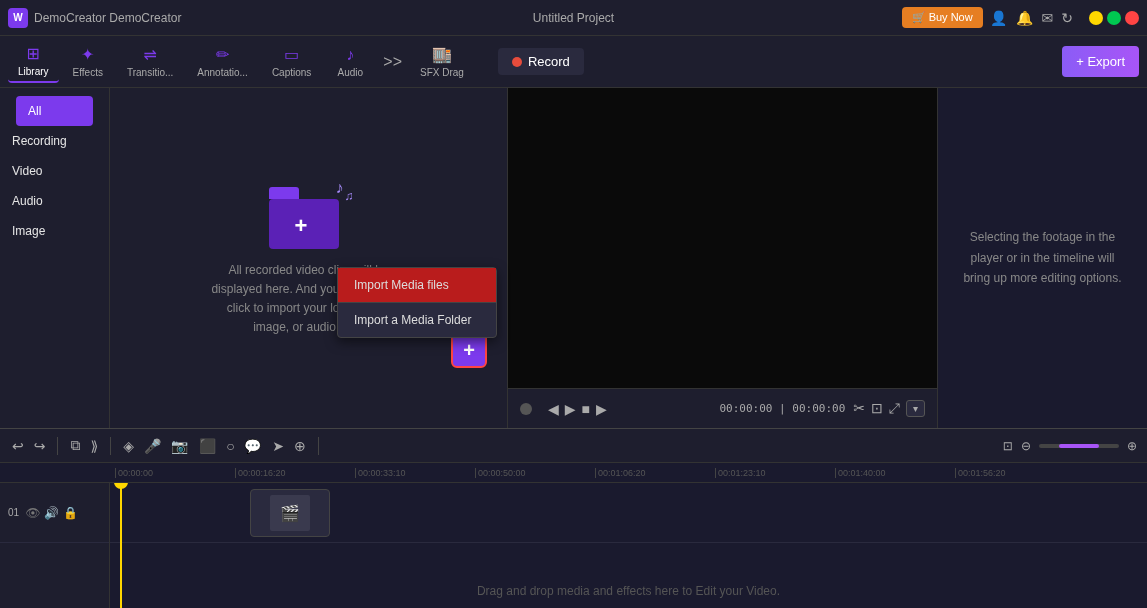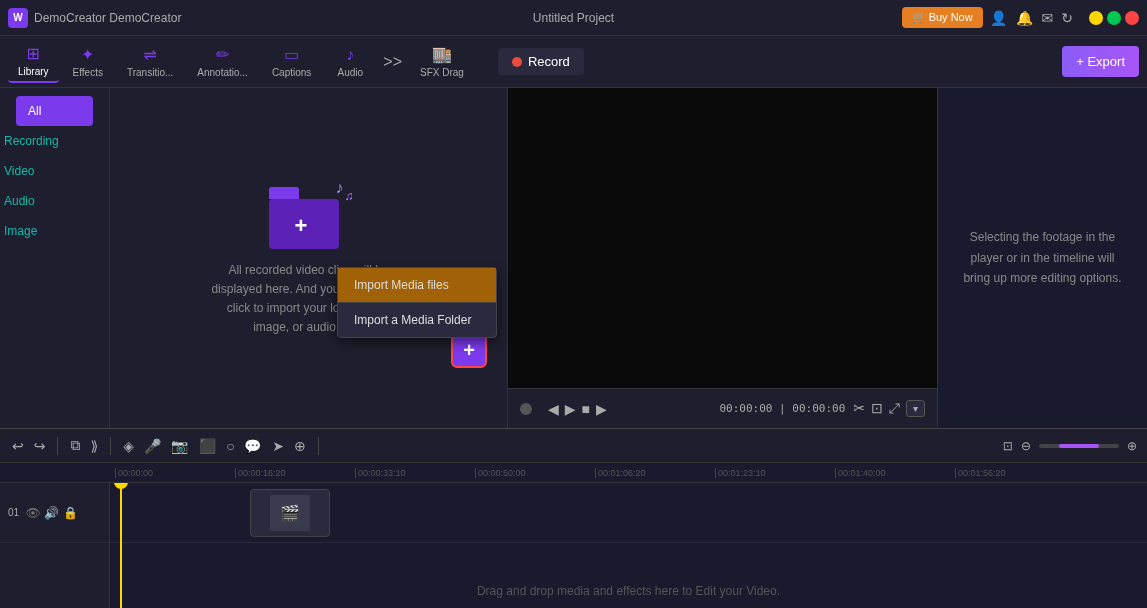--- a/index.html
+++ b/index.html
@@ -170,24 +170,24 @@
     }
 
     
     #sidebar {
       width: 110px;
       background: #1e1e2e;
       border-right: 1px solid #333;
       padding: 8px 0;
     }
     .sidebar-item {
-      padding: 8px 4px;
-      cursor: pointer;
-      font-size: 12px;
-      color: #14b8a6;
+      padding: 8px 12px;
+      cursor: pointer;
+      font-size: 12px;
+      color: #e5e5e5;
       border-radius: 0;
     }
     .sidebar-item.active {
       background: #7c3aed;
       color: white;
       border-radius: 4px;
       margin: 0 16px;
       padding: 8px 12px;
     }
 
@@ -293,21 +293,21 @@
       z-index: 100;
       box-shadow: 0 4px 12px rgba(0,0,0,0.5);
     }
     .import-dropdown-item {
       padding: 10px 16px;
       cursor: pointer;
       font-size: 12px;
       color: #ddd;
     }
     .import-dropdown-item:first-child {
-      background: #a16207;
+      background: #b91c1c;
       border-bottom: 1px solid #444;
     }
 
     
     #preview {
       width: 430px;
       background: #111;
       display: flex;
       flex-direction: column;
       border-left: 1px solid #333;

